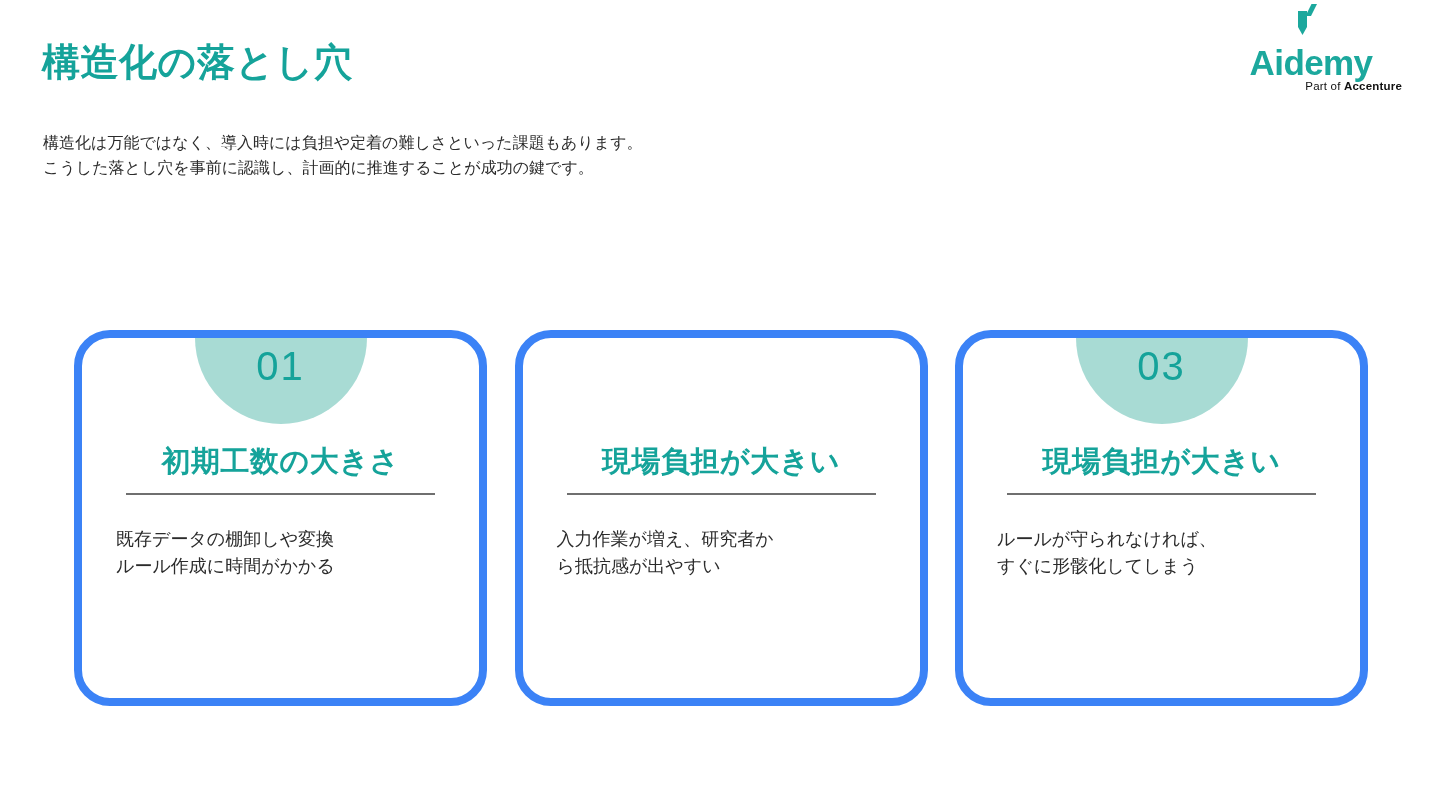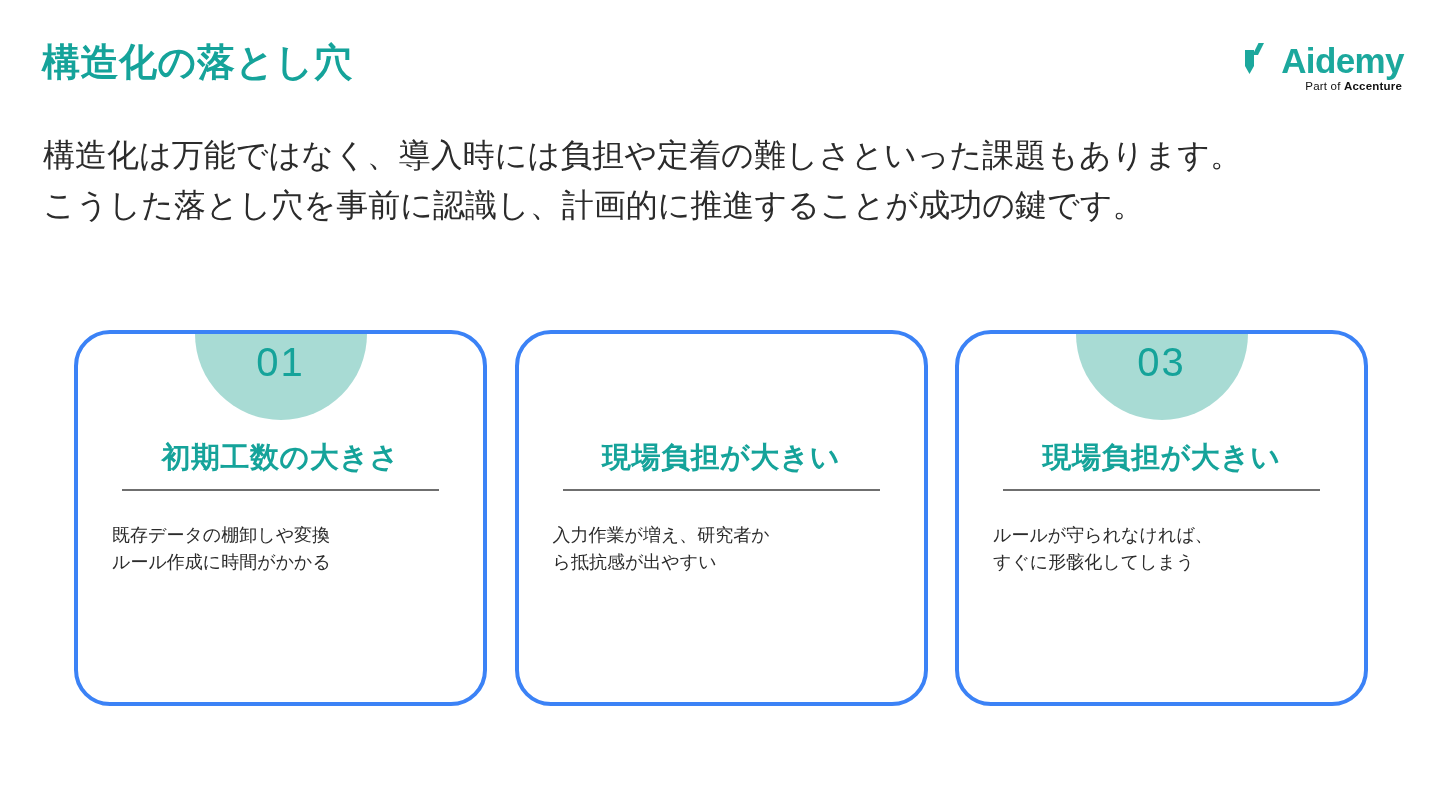--- a/index.html
+++ b/index.html
@@ -32,21 +32,21 @@
     letter-spacing: 0.5px;
     color: #15A39A;
     line-height: 1.2;
     white-space: nowrap;
   }
 
   .subtitle {
     position: absolute;
     left: 43px;
     top: 131px;
-    font-size: 32px;
+    font-size: 16px;
     font-weight: 400;
     color: #2b2b2b;
     line-height: 1.55;
     white-space: nowrap;
   }
   .subtitle .sub-line { display: block; }
 
   
   .logo {
     position: absolute;
@@ -54,20 +54,21 @@
     top: 40px;
     width: 186px;
     height: 62px;
   }
   .logo-row {
     display: flex;
     align-items: center;
     justify-content: flex-end;
     gap: 6px;
     height: 40px;
+    flex-direction: column;
   }
   .logo-mark {
     width: 34px;
     height: 36px;
     display: block;
   }
   .logo-word {
     font-size: 35px;
     font-weight: 700;
     color: #1CA89D;
@@ -92,21 +93,21 @@
     height: 376px;
     display: flex;
     justify-content: space-between;
   }
 
   .card {
     position: relative;
     width: 413px;
     height: 376px;
     box-sizing: border-box;
-    border: 4px solid #3b82f6;
+    border: 8px solid #3b82f6;
     border-radius: 36px;
     background: #ffffff;
     overflow: hidden;
   }
 
   .card-badge {
     position: absolute;
     left: 50%;
     top: 0;
     transform: translateX(-50%);

